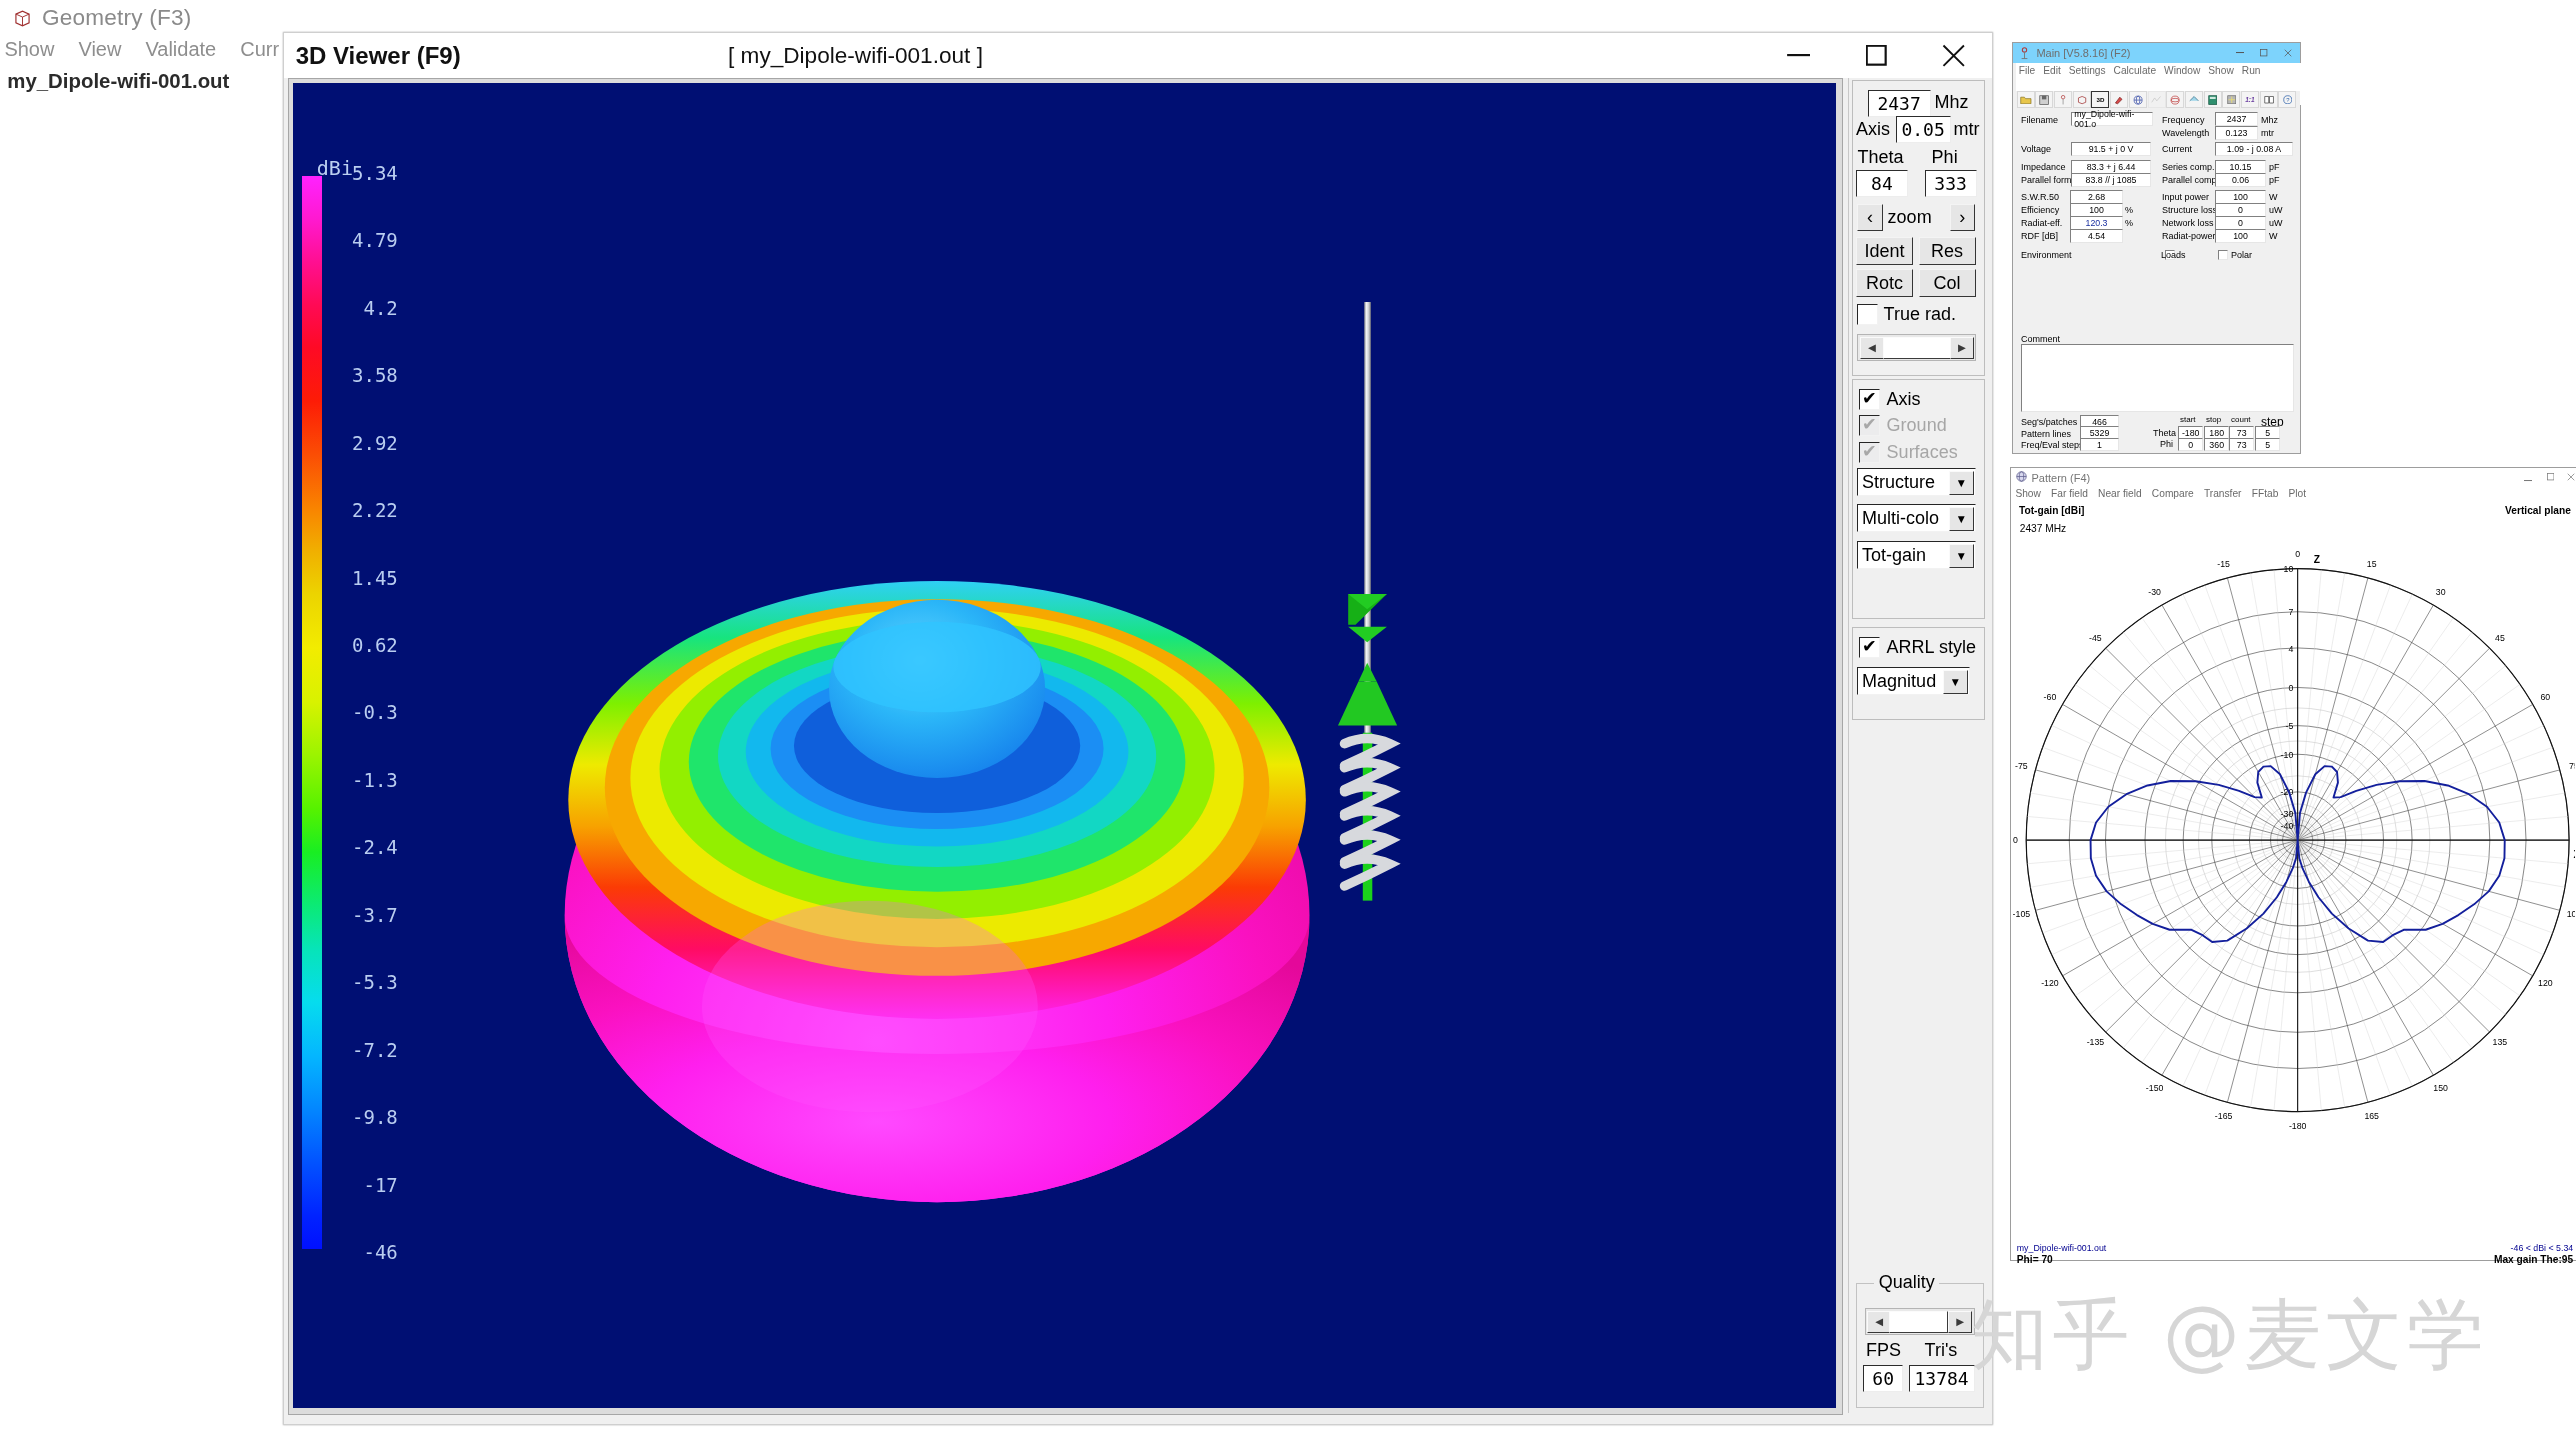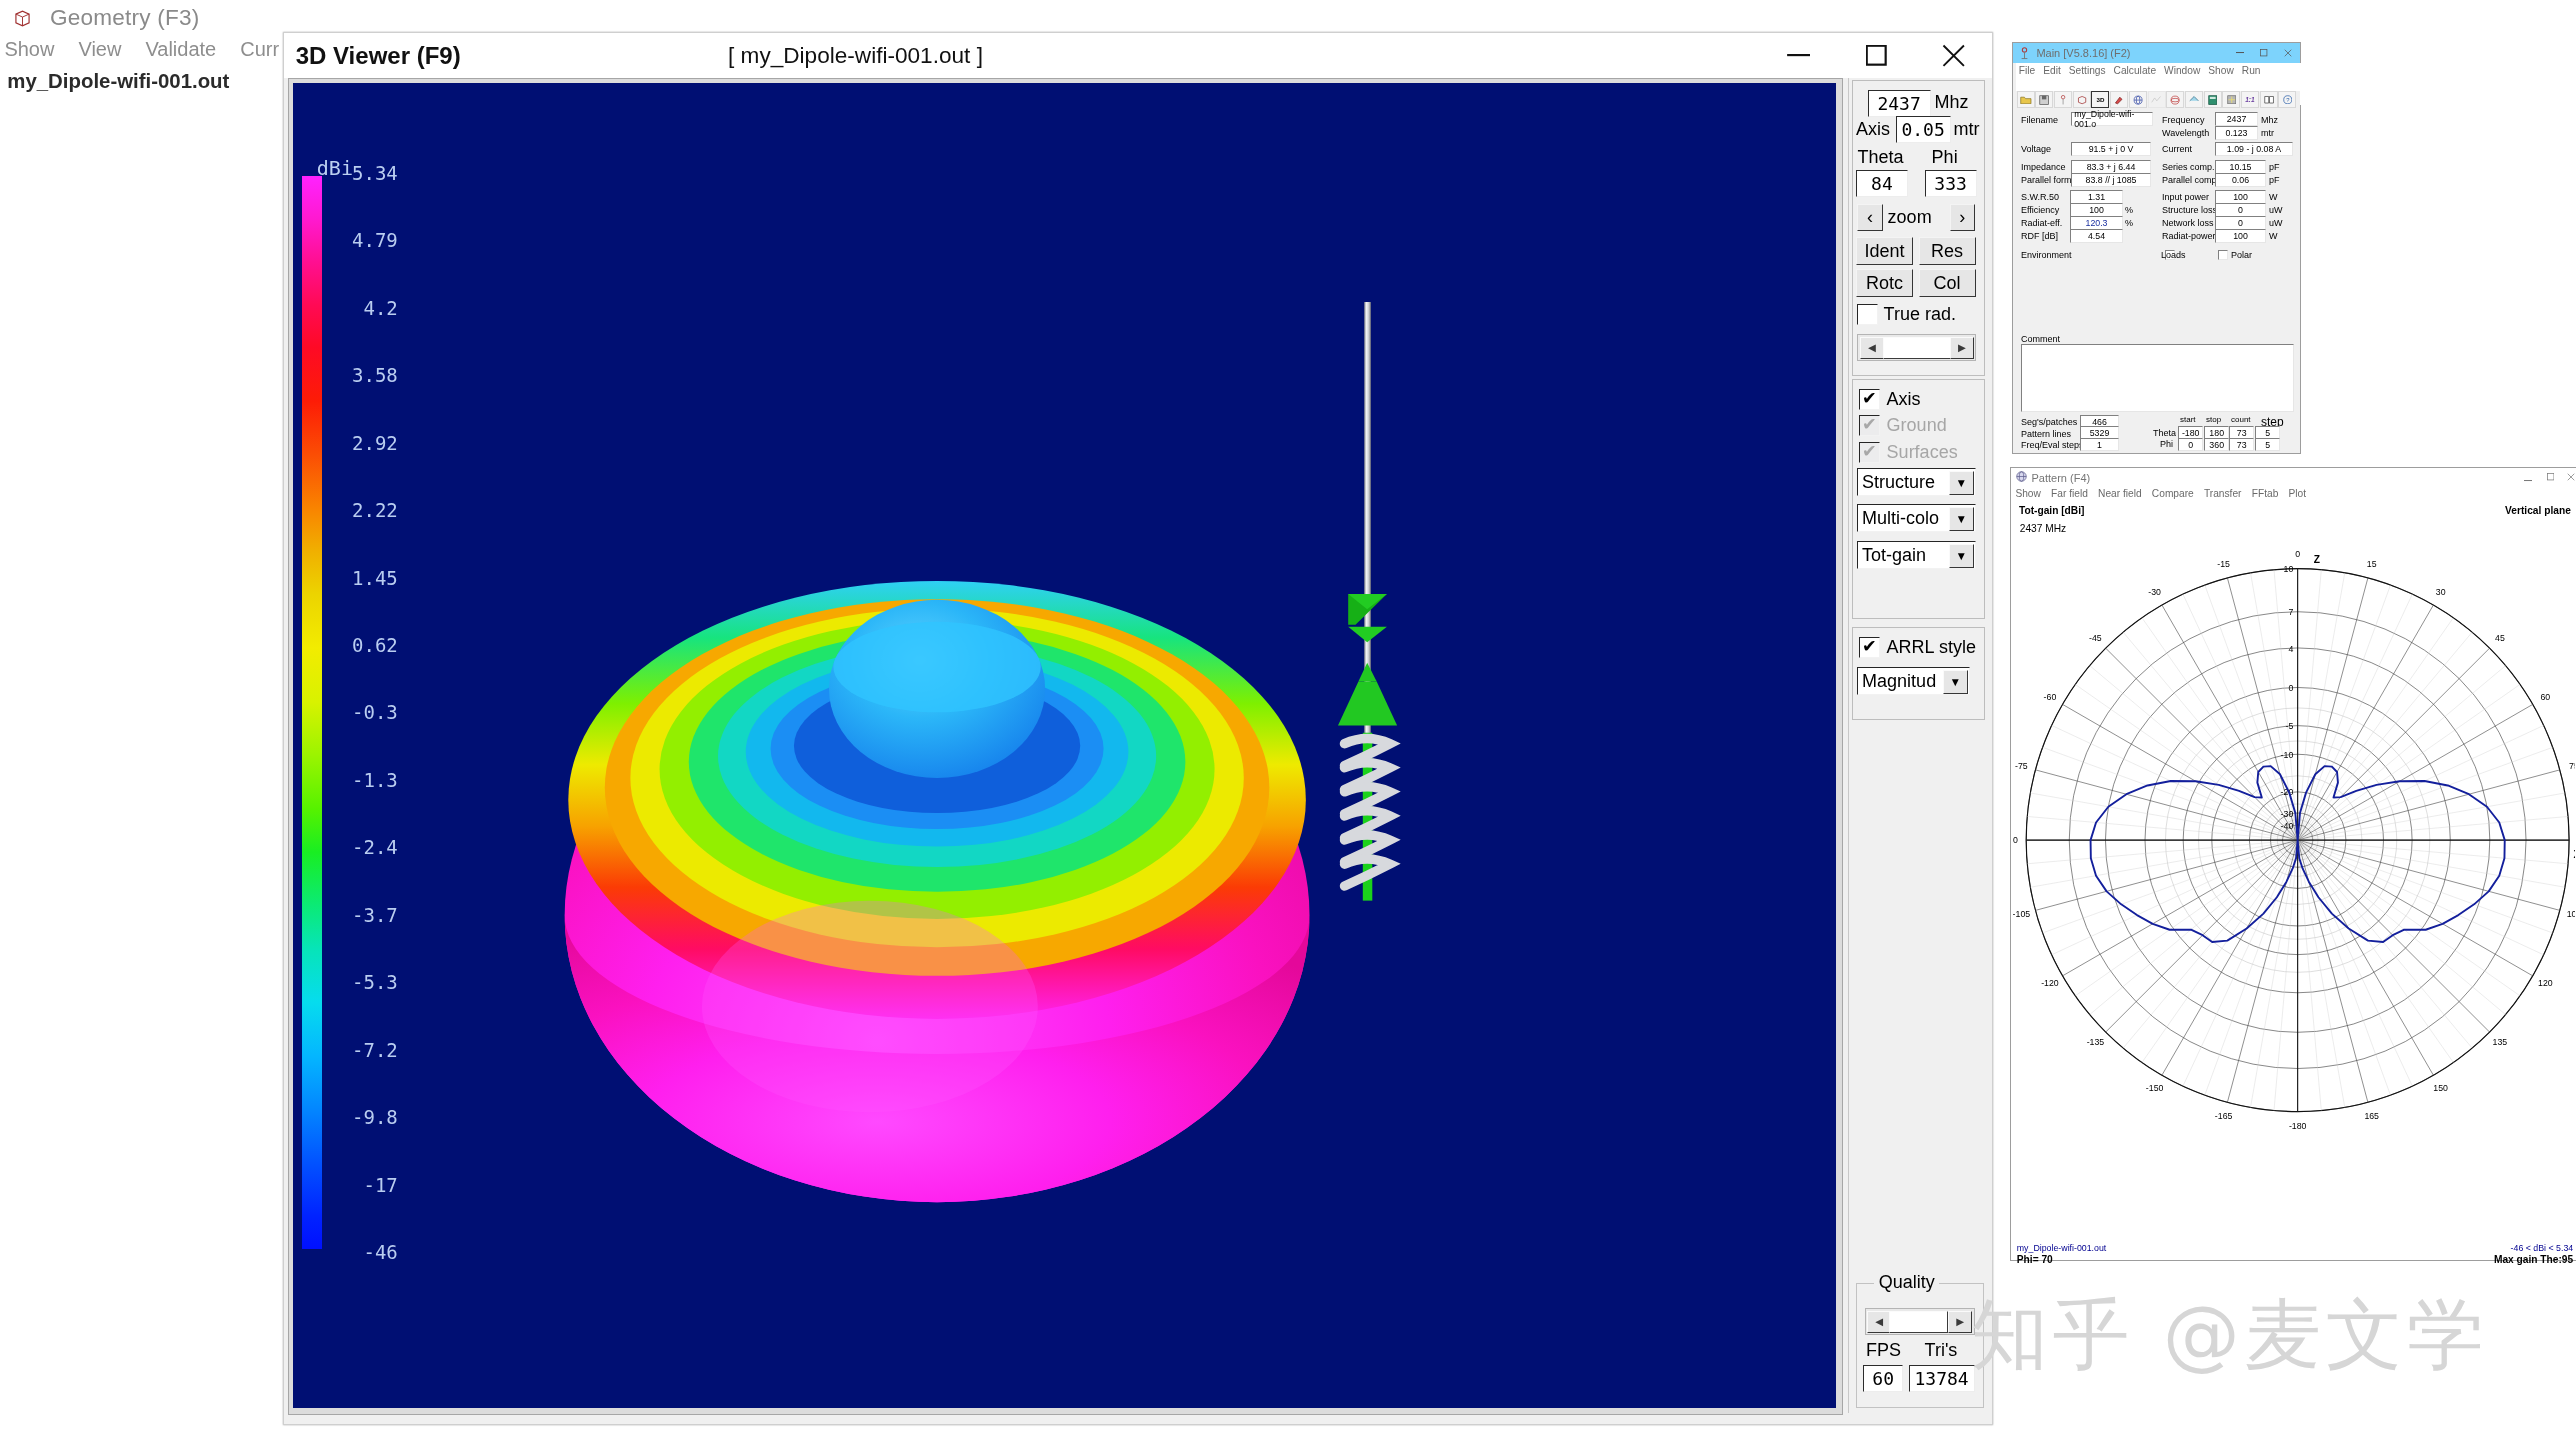--- a/index.html
+++ b/index.html
@@ -1,21 +1,21 @@
 <!DOCTYPE html>
 <html style="font-size:11.7px"><head>
 <meta charset="utf-8">
 <style>
   html,body{margin:0;padding:0;background:#fff;}
   body{width:2576px;height:1435px;position:relative;overflow:hidden;
        font-family:"Liberation Sans",sans-serif;}
 
   
   #geom-window{position:absolute;left:0;top:0;width:2576px;height:1435px;background:#ffffff;}
-  #geom-title{position:absolute;left:13px;top:3.7px;height:29px;display:flex;align-items:center;gap:18px;}
+  #geom-title{position:absolute;left:13px;top:3.7px;height:29px;display:flex;align-items:center;gap:10px;}
   #geom-title .gi{width:19px;height:19px;position:relative;}
   #geom-title .gtxt{font-size:22.6px;color:#8a8a8a;letter-spacing:0.2px;}
   #geom-menu{position:absolute;left:4.4px;top:38px;display:flex;gap:24px;font-size:20px;color:#8e8e8e;}
   #geom-file{position:absolute;left:7.3px;top:70px;font-size:20.4px;font-weight:bold;color:#2b2b2b;}
 
   
   #viewer{position:absolute;left:283px;top:32px;width:1708px;height:1391px;
           background:#f0f0f0;border:0.7px solid #cfcfcf;box-shadow:0 0 1.5px rgba(0,0,0,.35);}
   #viewer-titlebar{position:absolute;left:0;top:0;width:100%;height:45px;background:#ffffff;}
   #viewer-title-3d{position:absolute;left:11.7px;top:8.8px;font-size:24px;color:#111;font-weight:600;}
@@ -463,21 +463,21 @@
   <div class="mfld" style="left:202px;top:117px;width:49px;height:12.4px;">10.15</div>
   <span class="mrow" style="left:256px;top:119px;">pF</span>
 
   <span class="mrow" style="left:8px;top:132px;">Parallel form</span>
   <div class="mfld" style="left:58px;top:130px;width:78px;height:12.4px;">83.8 // j 1085</div>
   <span class="mrow" style="left:149px;top:132px;">Parallel comp.</span>
   <div class="mfld" style="left:202px;top:130px;width:49px;height:12.4px;">0.06</div>
   <span class="mrow" style="left:256px;top:132px;">pF</span>
 
   <span class="mrow" style="left:8px;top:149px;">S.W.R.50</span>
-  <div class="mfld" style="left:57px;top:147px;width:51px;height:12.4px;">1.31</div>
+  <div class="mfld" style="left:57px;top:147px;width:51px;height:12.4px;">2.68</div>
   <span class="mrow" style="left:149px;top:149px;">Input power</span>
   <div class="mfld" style="left:202px;top:147px;width:49px;height:12.4px;">100</div>
   <span class="mrow" style="left:256px;top:149px;">W</span>
 
   <span class="mrow" style="left:8px;top:162px;">Efficiency</span>
   <div class="mfld" style="left:57px;top:160px;width:51px;height:12.4px;">100</div>
   <span class="mrow" style="left:112px;top:162px;">%</span>
   <span class="mrow" style="left:149px;top:162px;">Structure loss</span>
   <div class="mfld" style="left:202px;top:160px;width:49px;height:12.4px;">0</div>
   <span class="mrow" style="left:256px;top:162px;">uW</span>

